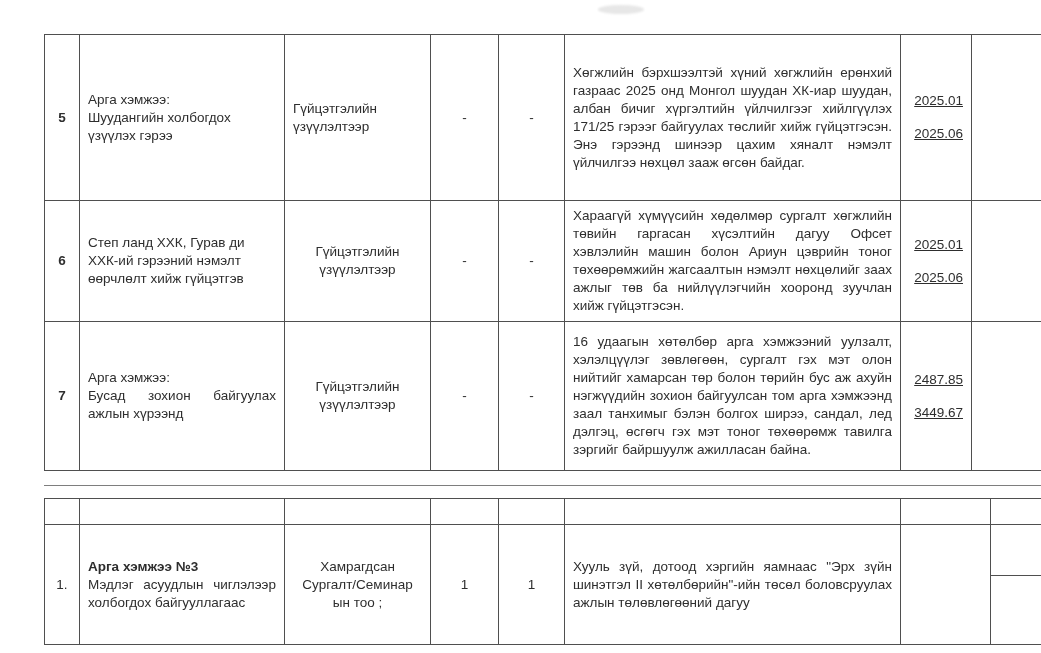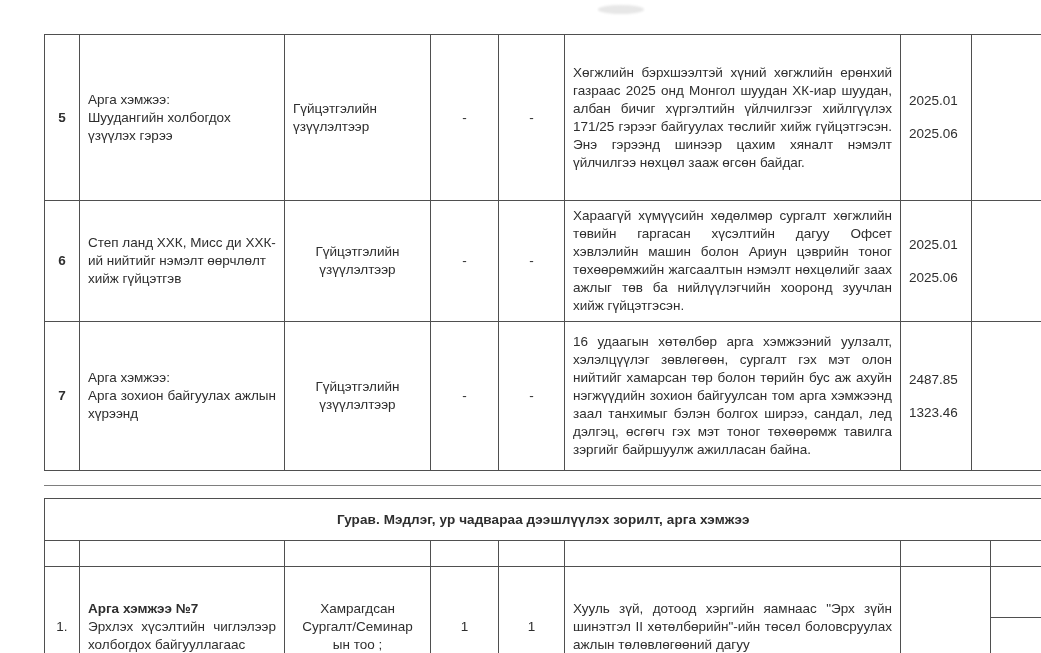--- a/index.html
+++ b/index.html
@@ -23,21 +23,21 @@
   .v-mid{vertical-align:middle;}
   .v-top{vertical-align:top;}
   .c-num{text-align:center;font-weight:bold;vertical-align:middle;}
   .c-num-light{text-align:center;font-weight:normal;vertical-align:top;padding-top:8px;}
   .c-act{padding-left:10px;padding-right:8px;margin-top:28px;}
   .c-act .body-just{text-align:justify;}
   .c-ind{text-align:center;margin-top:48px;}
   .ind-left{text-align:left;padding-left:10px;}
   .c-val{text-align:center;}
   .c-desc{text-align:justify;padding:4px 7px;}
-  .c-date{text-align:left;}
+  .c-date{text-align:right;text-decoration:underline;}
   .dgap{margin-top:15px;}
   .pt44{vertical-align:top;padding-top:46px;}
   .pt10{vertical-align:top;padding-top:12px;}
   .pt42{vertical-align:top;padding-top:42px;}
   .pt6{vertical-align:top;padding-top:6px;}
   .pt28{vertical-align:top;padding-top:30px;}
   .bold{font-weight:bold;}
   .band{
     text-align:center;font-weight:bold;font-size:14px;
     vertical-align:middle;letter-spacing:0.1px;
@@ -89,45 +89,45 @@
     <td class="c-date pt44">
       <div>2025.01</div>
       <div class="dgap">2025.06</div>
     </td>
     <td class="no-right"></td>
   </tr>
   <tr style="height:121px">
     <td class="c-num">6</td>
     <td class="c-act v-mid">
       <div></div>
-      <div>Степ ланд ХХК, Мисс ди ХХК-ий нийтийг нэмэлт өөрчлөлт хийж гүйцэтгэв</div>
+      <div>Степ ланд ХХК, Гурав ди ХХК-ий гэрээний нэмэлт өөрчлөлт хийж гүйцэтгэв</div>
     </td>
     <td class="c-ind v-mid">Гүйцэтгэлийн үзүүлэлтээр</td>
     <td class="c-val v-mid">-</td>
     <td class="c-val v-mid">-</td>
     <td class="c-desc v-mid">Хараагүй хүмүүсийн хөдөлмөр сургалт хөгжлийн төвийн гаргасан хүсэлтийн дагуу Офсет хэвлэлийн машин болон Ариун цэврийн тоног төхөөрөмжийн жагсаалтын нэмэлт нөхцөлийг заах ажлыг төв ба нийлүүлэгчийн хооронд зуучлан хийж гүйцэтгэсэн.</td>
     <td class="c-date pt10">
       <div>2025.01</div>
       <div class="dgap">2025.06</div>
     </td>
     <td class="no-right"></td>
   </tr>
   <tr style="height:149px">
     <td class="c-num">7</td>
     <td class="c-act v-mid">
       <div>Арга хэмжээ:</div>
-      <div class="body-just">Арга зохион байгуулах ажлын хүрээнд</div>
+      <div class="body-just">Бусад зохион байгуулах ажлын хүрээнд</div>
     </td>
     <td class="c-ind pt6">Гүйцэтгэлийн үзүүлэлтээр</td>
     <td class="c-val pt42">-</td>
     <td class="c-val pt42">-</td>
     <td class="c-desc v-mid">16 удаагын хөтөлбөр арга хэмжээний уулзалт, хэлэлцүүлэг зөвлөгөөн, сургалт гэх мэт олон нийтийг хамарсан төр болон төрийн бус аж ахуйн нэгжүүдийн зохион байгуулсан том арга хэмжээнд заал танхимыг бэлэн болгох ширээ, сандал, лед дэлгэц, өсгөгч гэх мэт тоног төхөөрөмж тавилга зэргийг байршуулж ажилласан байна.</td>
     <td class="c-date v-mid">
       <div>2487.85</div>
-      <div class="dgap">1323.46</div>
+      <div class="dgap">3449.67</div>
     </td>
     <td class="no-right"></td>
   </tr>
 </tbody>
   </table>
 
 <div class="stray-line"></div>
 
 <div class="section-clip">
   <table class="doc-table">
@@ -135,38 +135,35 @@
       <col style="width:35px">
         <col style="width:205px">
         <col style="width:146px">
       <col style="width:68px">
         <col style="width:66px">
         <col style="width:336px">
       <col style="width:90px">
         <col style="width:51px">
     </colgroup>
     <tbody>
-        <tr style="height:42px">
-      <td colspan="8" class="band no-right">Гурав. Мэдлэг, ур чадвараа дээшлүүлэх зорилт, арга хэмжээ</td>
-    </tr>
     <tr style="height:26px">
       <td></td>
       <td></td>
       <td></td>
       <td></td>
       <td></td>
       <td></td>
       <td></td>
       <td class="no-right"></td>
     </tr>
     <tr style="height:120px">
       <td class="c-num-light">1.</td>
       <td class="c-act v-top">
-        <div class="bold">Арга хэмжээ №7</div>
-        <div class="body-just">Эрхлэх хүсэлтийн чиглэлээр холбогдох байгууллагаас</div>
+        <div class="bold">Арга хэмжээ №3</div>
+        <div class="body-just">Мэдлэг асуудлын чиглэлээр холбогдох байгууллагаас</div>
       </td>
       <td class="c-ind v-top pre">Хамрагдсан
 Сургалт/Семинар
 ын тоо ;</td>
       <td class="c-val pt28">1</td>
       <td class="c-val pt28">1</td>
       <td class="c-desc v-top">Хууль зүй, дотоод хэргийн яамнаас "Эрх зүйн шинэтгэл II хөтөлбөрийн"-ийн төсөл боловсруулах ажлын төлөвлөгөөний дагуу</td>
       <td></td>
       <td class="no-right" style="vertical-align:top">
         <div class="sub-line"></div>

